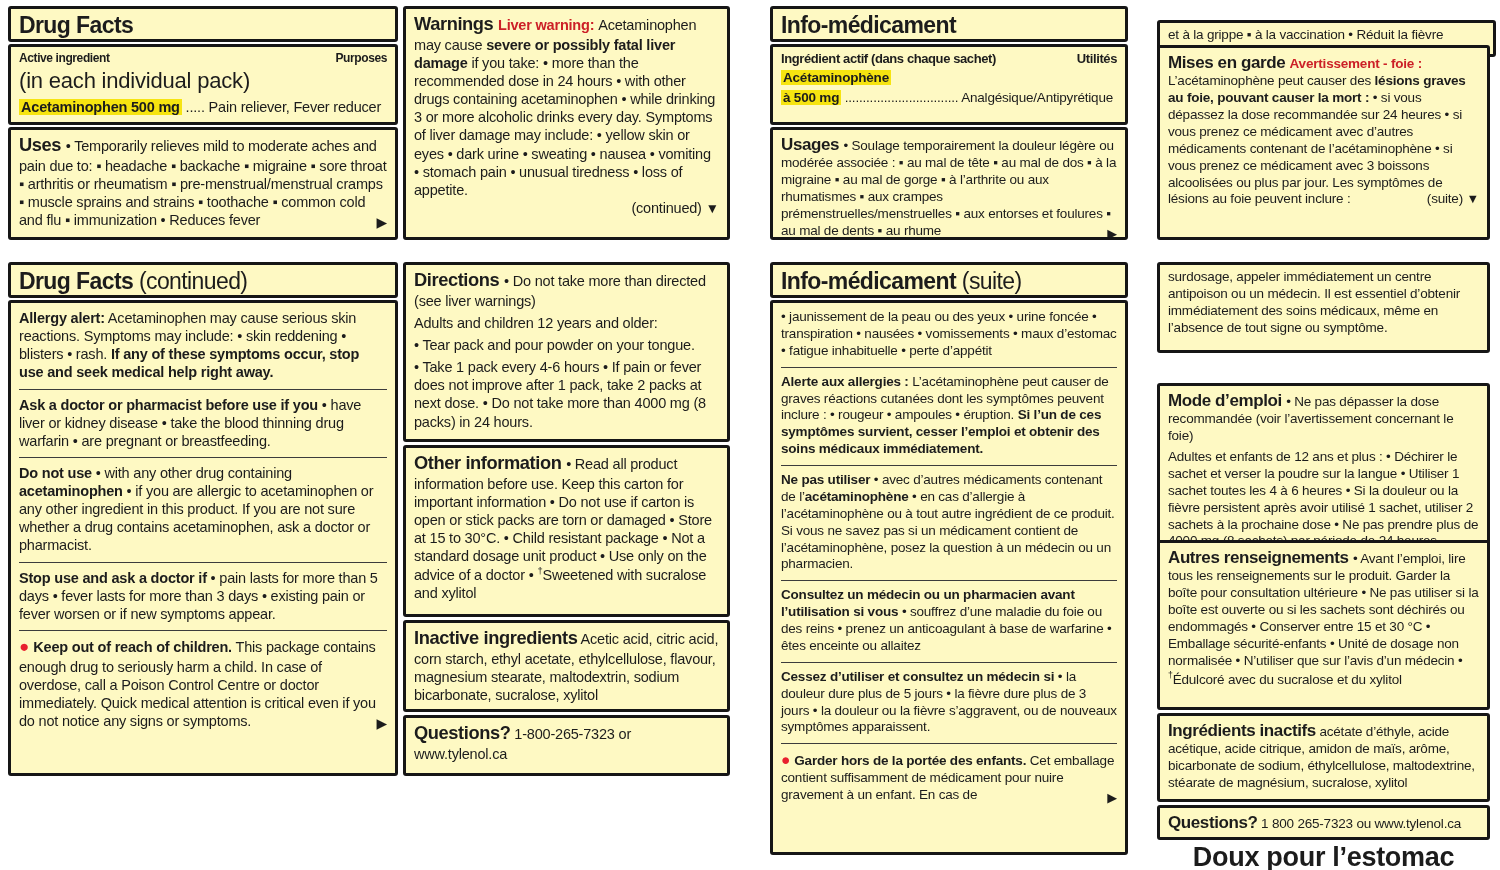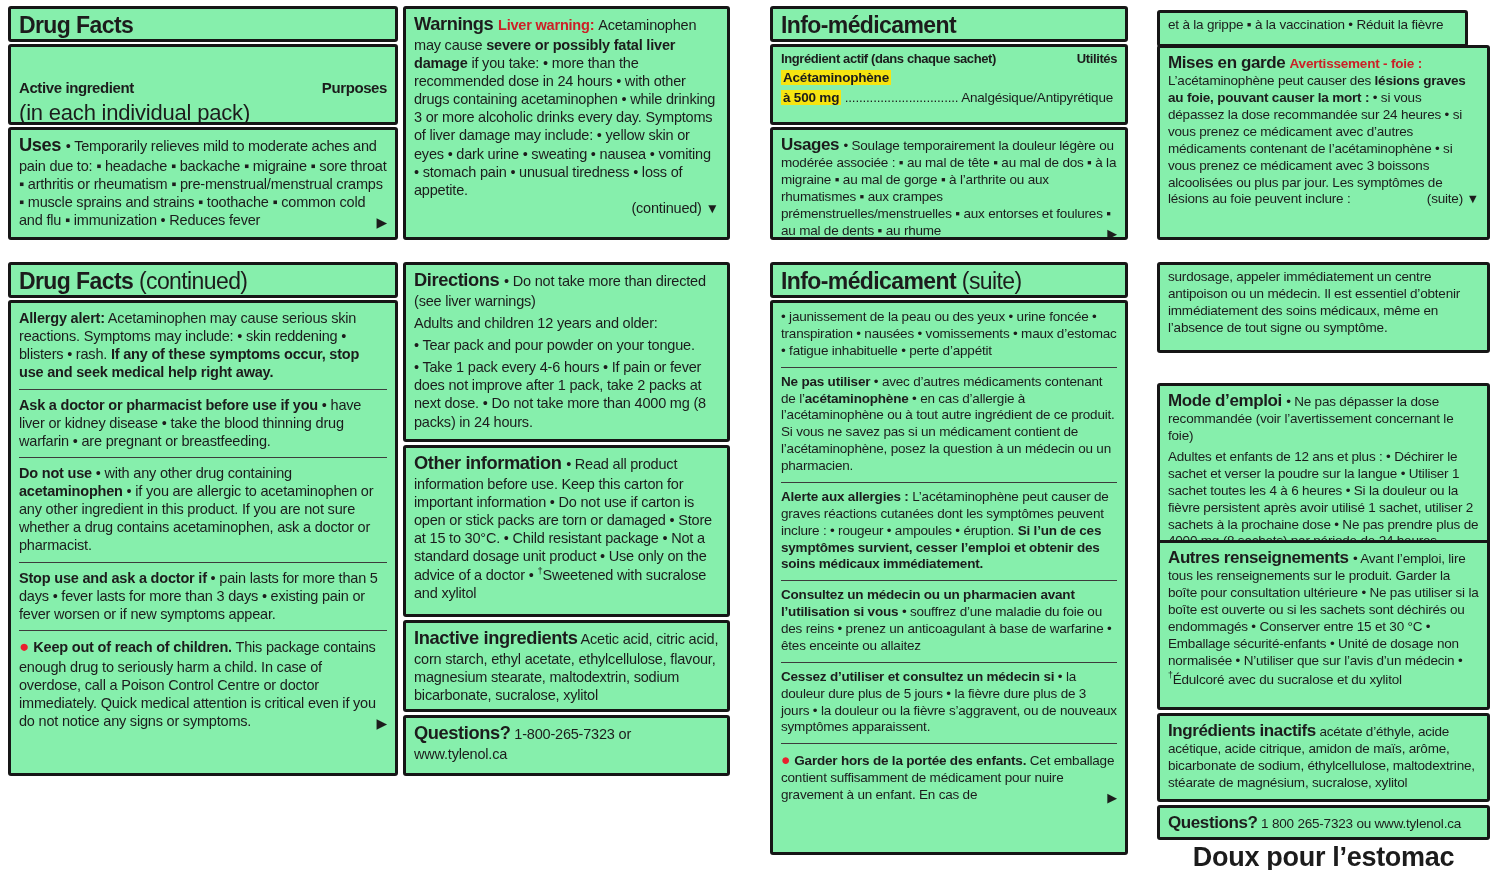--- a/index.html
+++ b/index.html
@@ -1,24 +1,24 @@
 <!DOCTYPE html>
 <html><head>
 <meta charset="utf-8">
 <title>Drug Facts Label</title>
 <style>
   html,body{margin:0;padding:0;background:#ffffff;}
   body{position:relative;width:1500px;height:870px;font-family:"Liberation Sans",sans-serif;color:#1c1c1c;}
-  .bx{position:absolute;box-sizing:border-box;background:#86efac;border:3px solid #161616;border-radius:3px;padding:4px 8px;overflow:hidden;}
+  .bx{position:absolute;box-sizing:border-box;background:#fef9c3;border:3px solid #161616;border-radius:3px;padding:4px 8px;overflow:hidden;}
   .en{font-size:14.5px;line-height:1.25;letter-spacing:-0.2px;}
   .fr{font-size:13.5px;line-height:1.25;letter-spacing:-0.2px;}
   .title{font-size:23px;letter-spacing:-0.6px;padding-top:2px;font-weight:400;}
   .title .s-b{font-weight:700;}
   .hrow{display:flex;justify-content:space-between;align-items:baseline;font-weight:700;}
-  .en .hrow{font-size:15px;letter-spacing:-0.4px;margin-top:28px;}
+  .en .hrow{font-size:12px;letter-spacing:-0.4px;}
   .fr .hrow{font-size:13px;letter-spacing:-0.4px;}
   .sub{font-size:22px;margin-top:1px;}
   .ailine{margin-top:3px;font-size:14.5px;}
   .fr .ailine{font-size:13.5px;}
   .sec{padding:6px 0 7px 0;border-top:1.6px solid #3c3c3c;}
   .sec:first-child{border-top:none;padding-top:2px;}
   p{margin:0 0 4px 0;}
   p:last-child{margin-bottom:0;}
   .s-b{font-weight:700;}
   .s-hd{font-weight:700;font-size:1.26em;letter-spacing:-0.4px;}
@@ -61,21 +61,21 @@
   <div class="hrow">
     <span><span class="s-b">Ingrédient actif</span><span> (dans chaque sachet)</span></span>
     <span>Utilités</span>
   </div>
   <div class="ailine"><span class="s-h">Acétaminophène</span></div>
   <div class="ailine"><span class="s-h">à 500 mg</span><span> ................................ </span><span>Analgésique/Antipyrétique</span></div>
 </div>
 
 <div class="bx fr" style="left:770px;top:127px;width:358px;height:113px;"><span class="s-hd">Usages </span><span> • Soulage temporairement la douleur légère ou modérée associée : ▪ au mal de tête ▪ au mal de dos ▪ à la migraine ▪ au mal de gorge ▪ à l’arthrite ou aux rhumatismes ▪ aux crampes prémenstruelles/menstruelles ▪ aux entorses et foulures ▪ au mal de dents ▪ au rhume </span><span class="s-arr">▶</span></div>
 
-<div class="bx fr" style="left:1157px;top:10px;width:311px;height:37px;"><span>et à la grippe ▪ à la vaccination • Réduit la fièvre</span></div>
+<div class="bx fr" style="left:1157px;top:20px;width:339px;height:37px;"><span>et à la grippe ▪ à la vaccination • Réduit la fièvre</span></div>
 
 <div class="bx fr" style="left:1157px;top:45px;width:333px;height:195px;">
   <div><span class="s-hd">Mises en garde </span><span class="s-r"> Avertissement - foie : </span><span>L’acétaminophène peut causer des </span><span class="s-b">lésions graves au foie, pouvant causer la mort :</span><span> • si vous dépassez la dose recommandée sur 24 heures • si vous prenez ce médicament avec d’autres médicaments contenant de l’acétaminophène • si vous prenez ce médicament avec 3 boissons alcoolisées ou plus par jour. Les symptômes de lésions au foie peuvent inclure :</span></div>
   <div class="cont pull">
     <span>(suite) </span><span class="arrow">▼</span>
   </div>
 </div>
 
 <div class="bx en title" style="left:8px;top:262px;width:390px;height:36px;"><span class="s-b">Drug Facts</span><span> (continued)</span></div>
 
@@ -97,22 +97,22 @@
 <div class="bx en" style="left:403px;top:445px;width:327px;height:172px;"><span class="s-hd">Other information </span><span> • Read all product information before use. Keep this carton for important information • Do not use if carton is open or stick packs are torn or damaged • Store at 15 to 30°C. • Child resistant package • Not a standard dosage unit product • Use only on the advice of a doctor • </span><span class="s-sup">†</span><span>Sweetened with sucralose and xylitol</span></div>
 
 <div class="bx en" style="left:403px;top:620px;width:327px;height:92px;"><span class="s-hd">Inactive ingredients</span><span> Acetic acid, citric acid, corn starch, ethyl acetate, ethylcellulose, flavour, magnesium stearate, maltodextrin, sodium bicarbonate, sucralose, xylitol</span></div>
 
 <div class="bx en" style="left:403px;top:715px;width:327px;height:61px;"><span class="s-hd">Questions?</span><span> 1-800-265-7323 or www.tylenol.ca</span></div>
 
 <div class="bx fr title" style="left:770px;top:262px;width:358px;height:36px;"><span class="s-b">Info-médicament</span><span> (suite)</span></div>
 
 <div class="bx fr" style="left:770px;top:300px;width:358px;height:555px;">
   <div class="sec"><span>• jaunissement de la peau ou des yeux • urine foncée • transpiration • nausées • vomissements • maux d’estomac • fatigue inhabituelle • perte d’appétit</span></div>
+  <div class="sec"><span class="s-b">Alerte aux allergies :</span><span> L’acétaminophène peut causer de graves réactions cutanées dont les symptômes peuvent inclure : • rougeur • ampoules • éruption. </span><span class="s-b">Si l’un de ces symptômes survient, cesser l’emploi et obtenir des soins médicaux immédiatement.</span></div>
   <div class="sec"><span class="s-b">Ne pas utiliser </span><span> • avec d’autres médicaments contenant de l’</span><span class="s-b">acétaminophène</span><span> • en cas d’allergie à l’acétaminophène ou à tout autre ingrédient de ce produit. Si vous ne savez pas si un médicament contient de l’acétaminophène, posez la question à un médecin ou un pharmacien.</span></div>
-  <div class="sec"><span class="s-b">Alerte aux allergies :</span><span> L’acétaminophène peut causer de graves réactions cutanées dont les symptômes peuvent inclure : • rougeur • ampoules • éruption. </span><span class="s-b">Si l’un de ces symptômes survient, cesser l’emploi et obtenir des soins médicaux immédiatement.</span></div>
   <div class="sec"><span class="s-b">Consultez un médecin ou un pharmacien avant l’utilisation si vous </span><span> • souffrez d’une maladie du foie ou des reins • prenez un anticoagulant à base de warfarine • êtes enceinte ou allaitez</span></div>
   <div class="sec"><span class="s-b">Cessez d’utiliser et consultez un médecin si</span><span> • la douleur dure plus de 5 jours • la fièvre dure plus de 3 jours • la douleur ou la fièvre s’aggravent, ou de nouveaux symptômes apparaissent.</span></div>
   <div class="sec"><span class="s-dot">● </span><span class="s-b">Garder hors de la portée des enfants.</span><span> Cet emballage contient suffisamment de médicament pour nuire gravement à un enfant. En cas de </span><span class="s-arr">▶</span></div>
 </div>
 
 <div class="bx fr" style="left:1157px;top:262px;width:333px;height:91px;"><span>surdosage, appeler immédiatement un centre antipoison ou un médecin. Il est essentiel d’obtenir immédiatement des soins médicaux, même en l’absence de tout signe ou symptôme.</span></div>
 
 <div class="bx fr" style="left:1157px;top:356px;width:333px;height:181px;margin-top:27px;">
   <p><span class="s-hd">Mode d’emploi </span><span> • Ne pas dépasser la dose recommandée (voir l’avertissement concernant le foie)</span></p>
   <p><span>Adultes et enfants de 12 ans et plus : • Déchirer le sachet et verser la poudre sur la langue • Utiliser 1 sachet toutes les 4 à 6 heures • Si la douleur ou la fièvre persistent après avoir utilisé 1 sachet, utiliser 2 sachets à la prochaine dose • Ne pas prendre plus de 4000 mg (8 sachets) par période de 24 heures</span></p>

